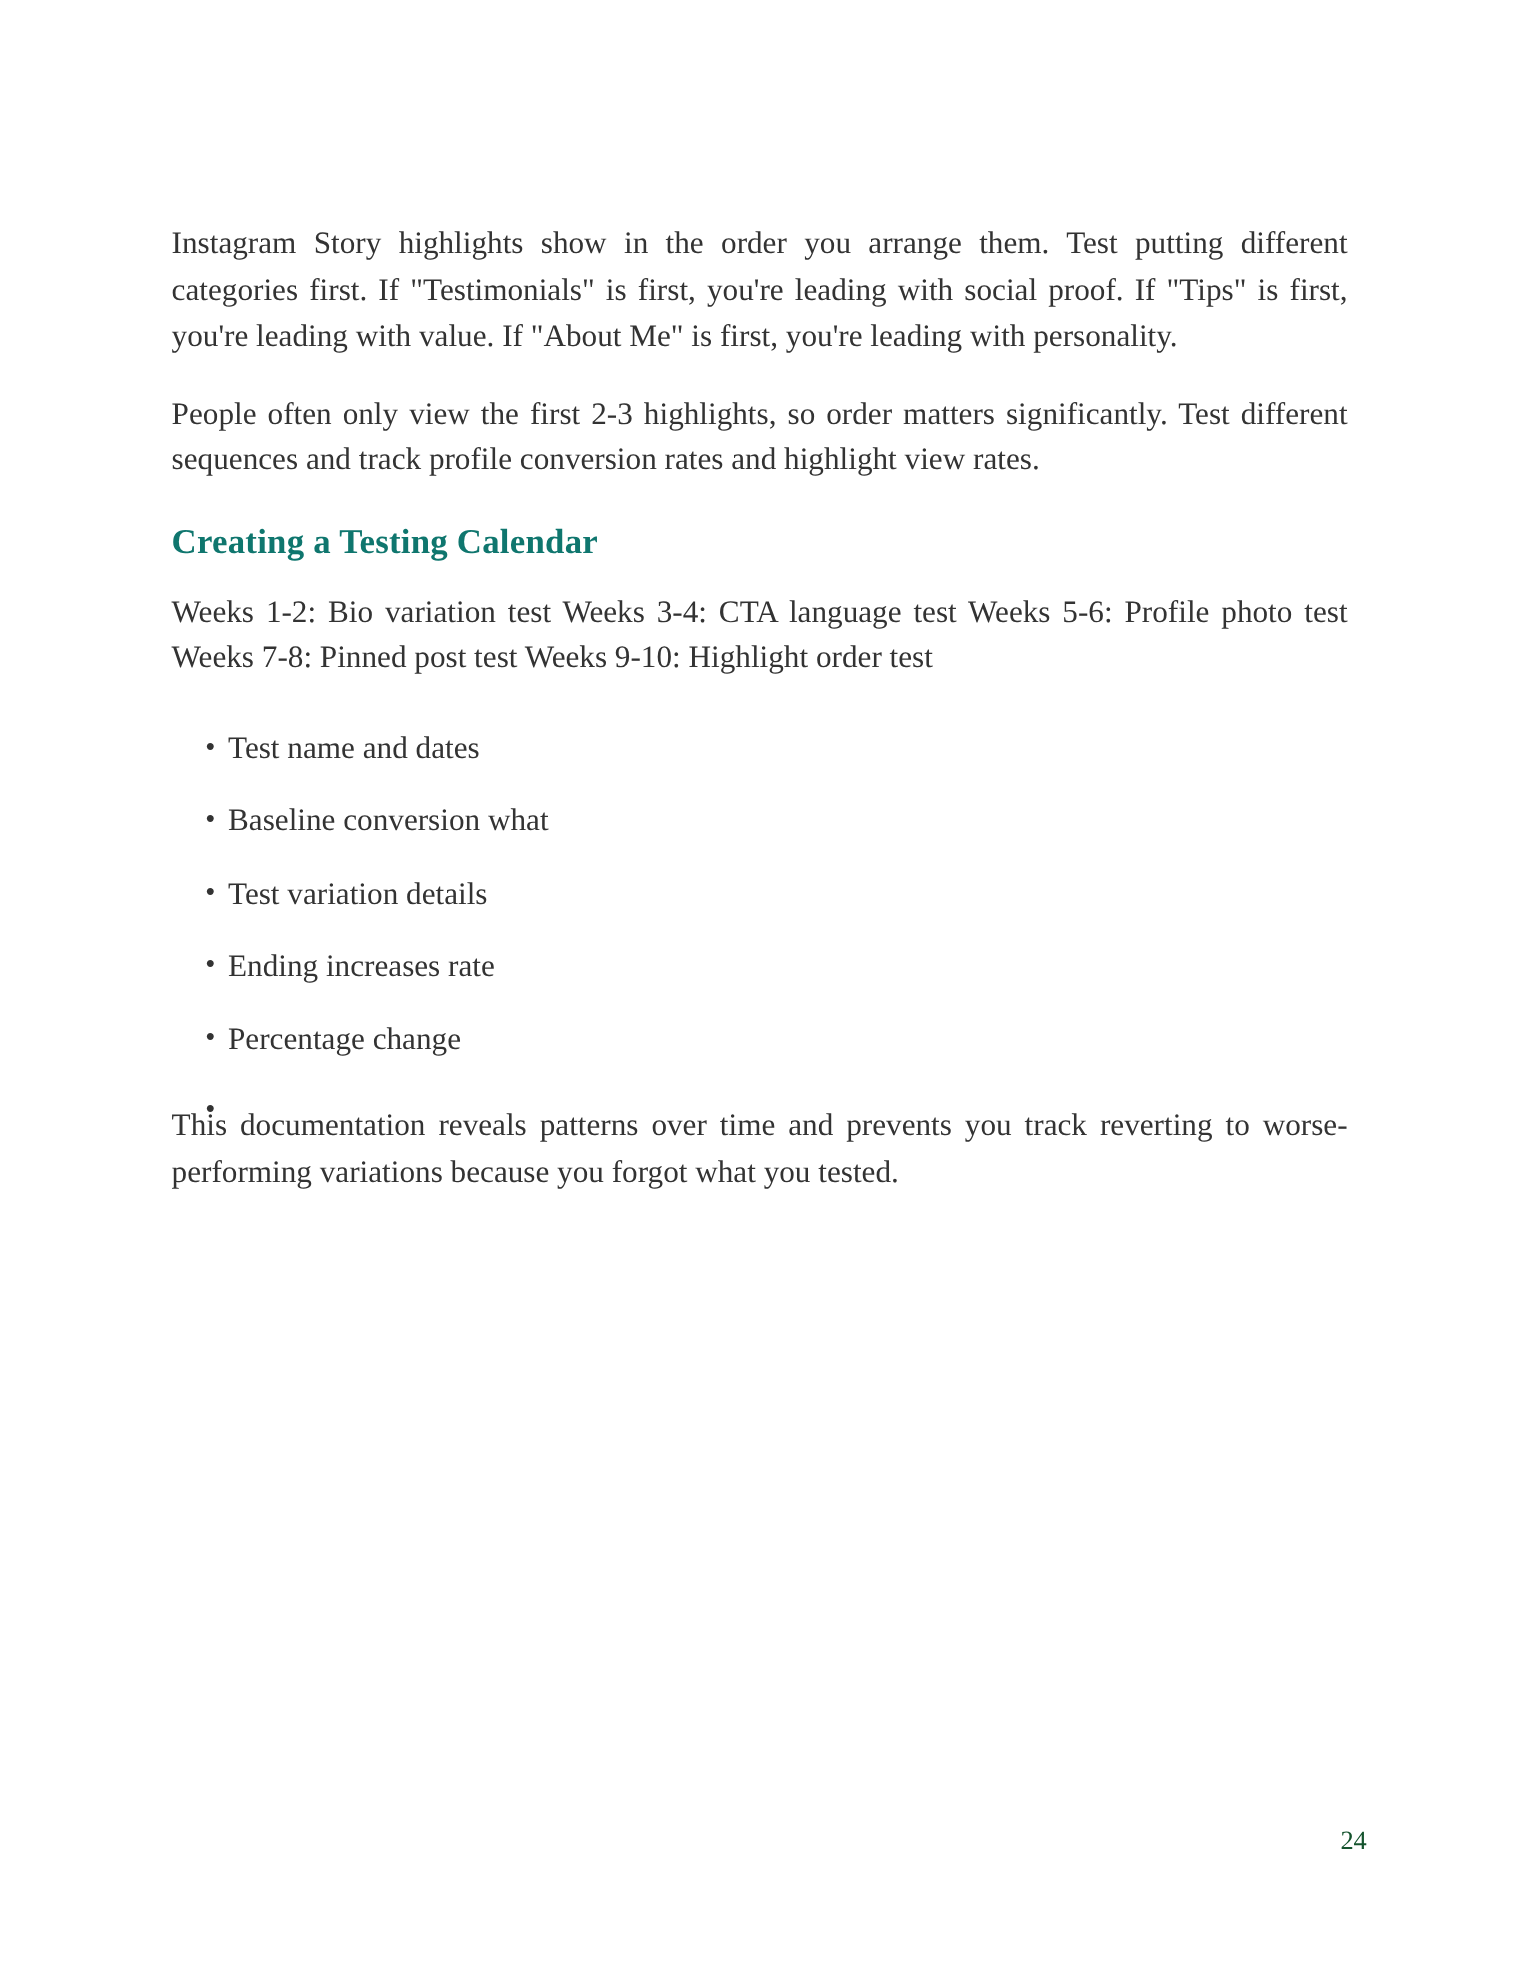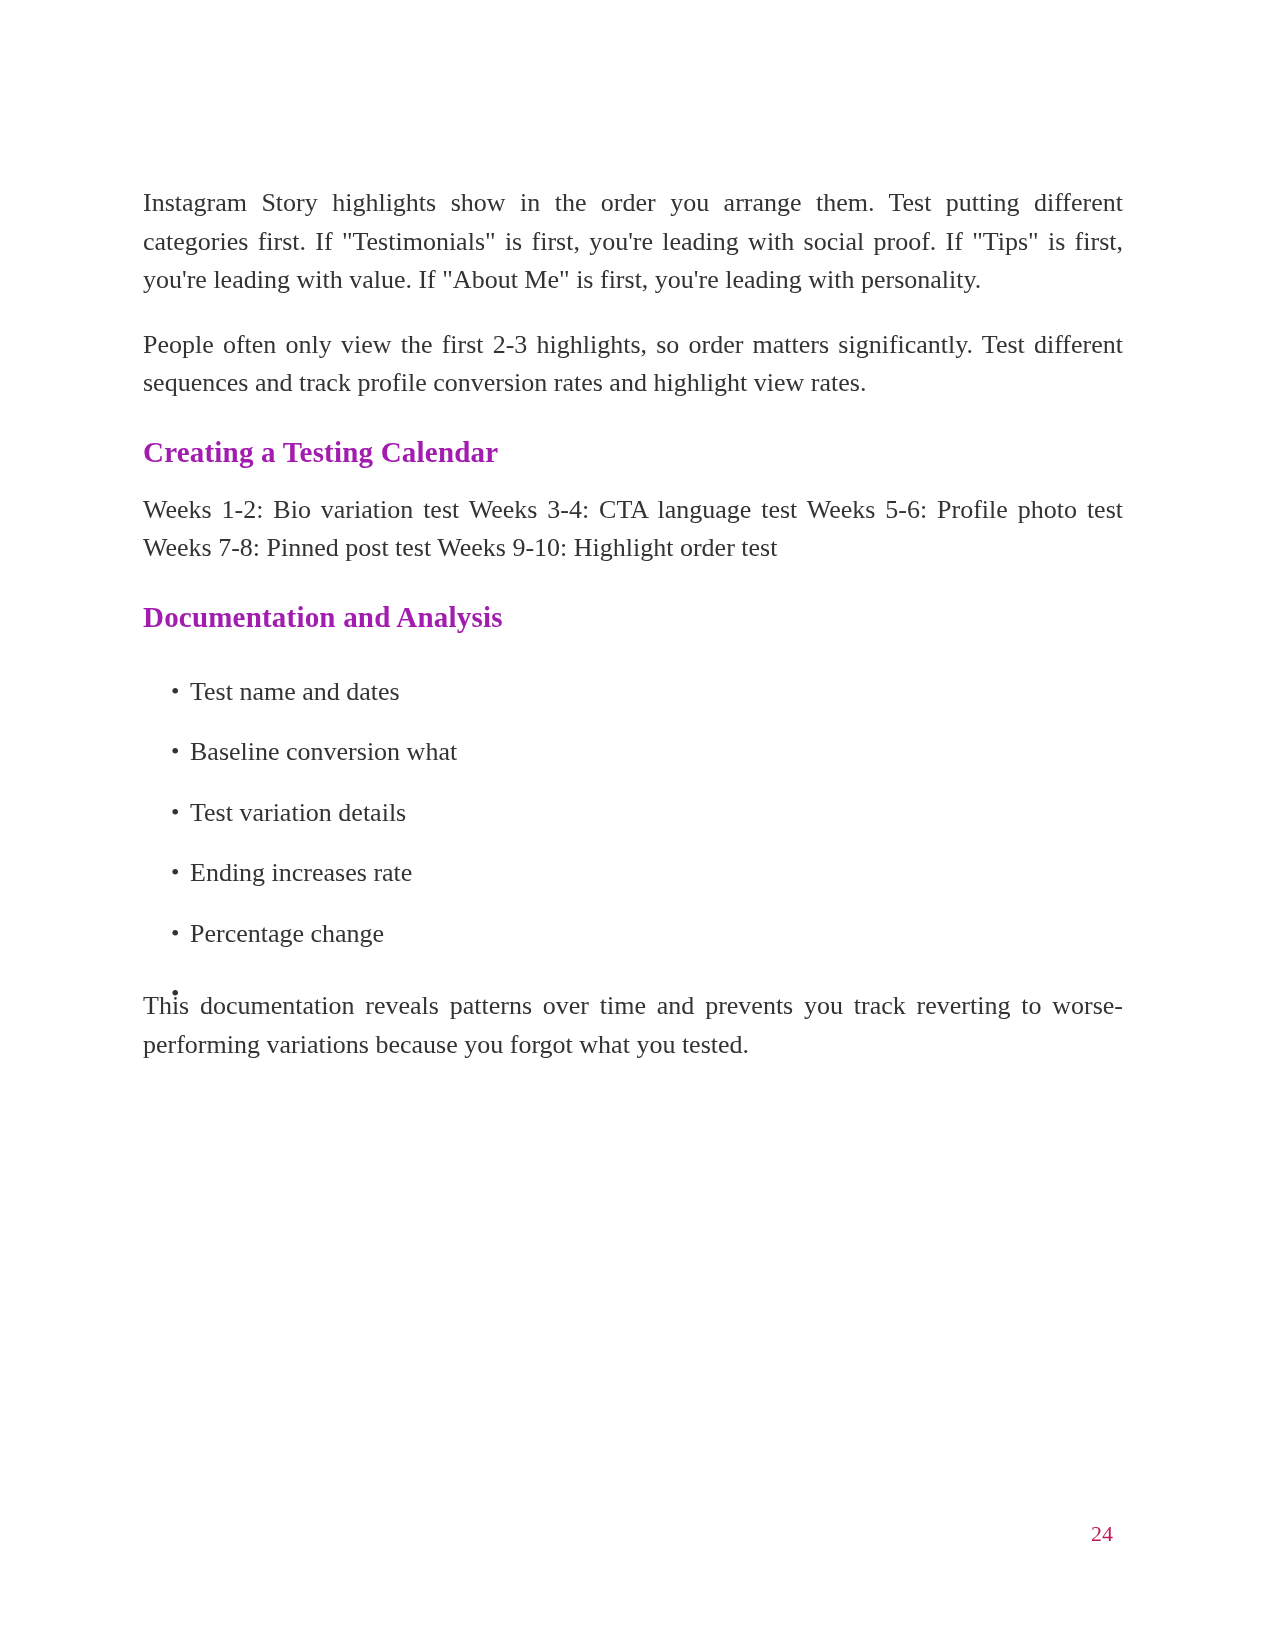--- a/index.html
+++ b/index.html
@@ -30,21 +30,21 @@
     font-size: 26px;
     line-height: 38.5px;
     text-align: justify;
     color: #333333;
   }
   .content h2 {
     margin: 30px 0 20px 0;
     font-size: 29px;
     line-height: 38px;
     font-weight: 700;
-    color: #a21caf;
+    color: #0f766e;
     text-align: left;
     letter-spacing: 0.2px;
   }
   .content ul {
     list-style: none;
     margin: 37px 0 34px 0;
     padding: 0;
   }
   .content li {
     position: relative;
@@ -57,44 +57,43 @@
   }
   .content li .marker {
     position: absolute;
     left: 28px;
     top: -1px;
     font-size: 24px;
   }
   .page-number {
     position: absolute;
     top: 1522px;
-    right: 162px;
+    right: 136px;
     font-size: 22px;
     line-height: 24px;
-    color: #be185d;
+    color: #14532d;
     text-align: right;
   }
 </style>
 </head>
 <body>
 
 <div class="page">
   <div class="content">
 
     <p>Instagram Story highlights show in the order you arrange them. Test putting different categories first. If "Testimonials" is first, you're leading with social proof. If "Tips" is first, you're leading with value. If "About Me" is first, you're leading with personality.</p>
 
     <p>People often only view the first 2-3 highlights, so order matters significantly. Test different sequences and track profile conversion rates and highlight view rates.</p>
 
     <h2>Creating a Testing Calendar</h2>
 
 
     <p>Weeks 1-2: Bio variation test Weeks 3-4: CTA language test Weeks 5-6: Profile photo test Weeks 7-8: Pinned post test Weeks 9-10: Highlight order test</p>
 
 
-    <h2>Documentation and Analysis</h2>
 
 
     <ul>
       <li>
         <span class="marker">•</span>
         <span>Test name and dates</span>
       </li>
       <li>
         <span class="marker">•</span>
         <span>Baseline conversion what</span>

